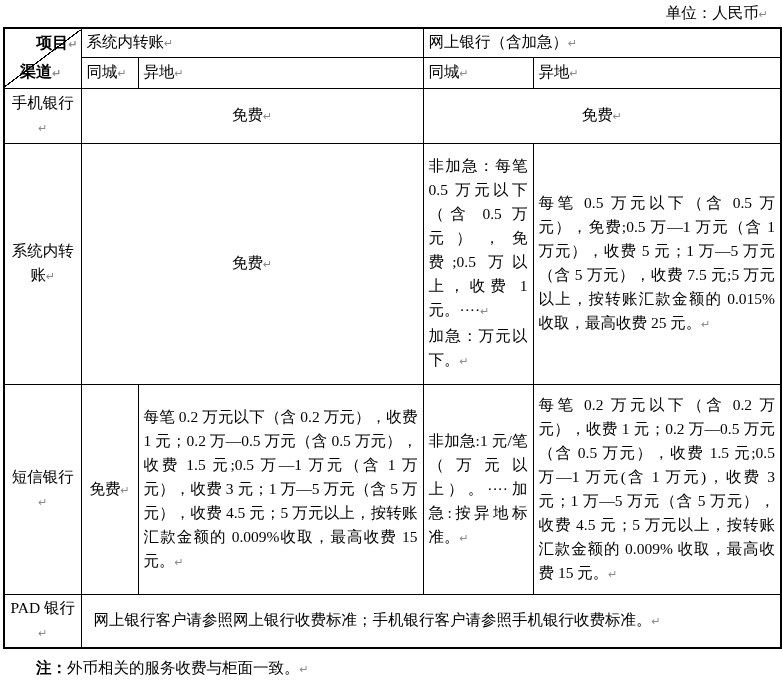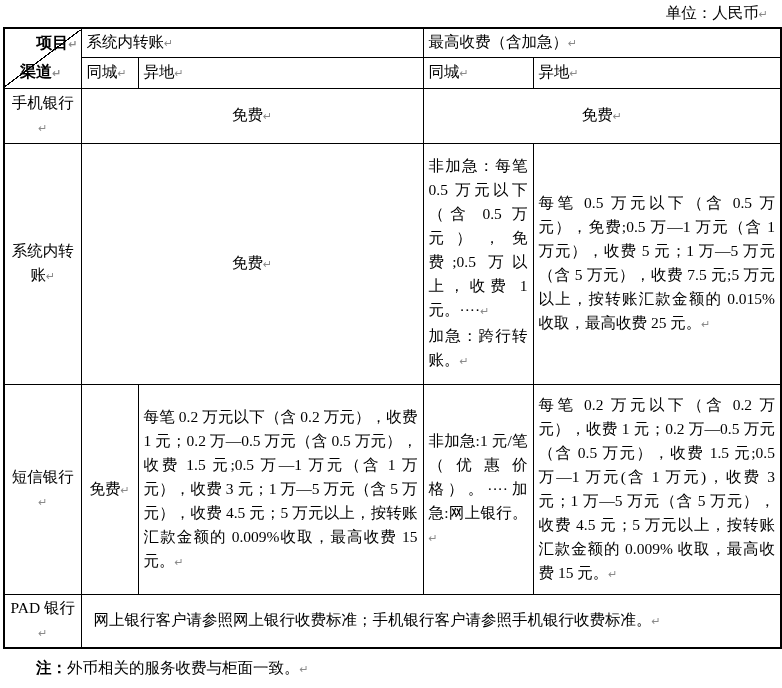--- a/index.html
+++ b/index.html
@@ -90,51 +90,51 @@
 
     <tbody>
         <tr style="height:26px">
       <td class="corner" rowspan="2">
         <div class="corner-inner">
           <span class="corner-top"><span>项目</span><span class="pm">↵</span></span>
           <span class="corner-bottom"><span>渠道</span><span class="pm">↵</span></span>
         </div>
       </td>
       <td class="hdr" colspan="2"><span>系统内转账</span><span class="pm">↵</span></td>
-      <td class="hdr" colspan="2"><span>最高收费（含加急）</span><span class="pm">↵</span></td>
+      <td class="hdr" colspan="2"><span>网上银行（含加急）</span><span class="pm">↵</span></td>
     </tr>
 
     <tr style="height:31px">
       <td class="hdr"><span>同城</span><span class="pm">↵</span></td>
       <td class="hdr"><span>异地</span><span class="pm">↵</span></td>
       <td class="hdr"><span>同城</span><span class="pm">↵</span></td>
       <td class="hdr"><span>异地</span><span class="pm">↵</span></td>
     </tr>
 
     <tr style="height:55px">
       <td class="center"><span>手机银行</span><span class="pm">↵</span></td>
       <td class="center" colspan="2"><span>免费</span><span class="pm">↵</span></td>
       <td class="center" colspan="2"><span>免费</span><span class="pm">↵</span></td>
     </tr>
 
     <tr style="height:241px">
       <td class="center"><span>系统内转账</span><span class="pm">↵</span></td>
       <td class="center" colspan="2"><span>免费</span><span class="pm">↵</span></td>
       <td class="just toptext">
         <p class="cellp"><span>非加急：每笔 0.5 万元以下（含 0.5 万元），免费;0.5 万以上，收费 1 元。····</span><span class="pm">↵</span></p>
-        <p class="cellp"><span>加急：跨行转账。</span><span class="pm">↵</span></p>
+        <p class="cellp"><span>加急：万元以下。</span><span class="pm">↵</span></p>
       </td>
       <td class="just toptext"><span>每笔 0.5 万元以下（含 0.5 万元），免费;0.5 万—1 万元（含 1 万元），收费 5 元；1 万—5 万元（含 5 万元），收费 7.5 元;5 万元以上，按转账汇款金额的 0.015%收取，最高收费 25 元。</span><span class="pm">↵</span></td>
     </tr>
 
     <tr style="height:210px">
       <td class="center"><span>短信银行</span><span class="pm">↵</span></td>
       <td class="center"><span>免费</span><span class="pm">↵</span></td>
       <td class="just toptext"><span>每笔 0.2 万元以下（含 0.2 万元），收费 1 元；0.2 万—0.5 万元（含 0.5 万元），收费 1.5 元;0.5 万—1 万元（含 1 万元），收费 3 元；1 万—5 万元（含 5 万元），收费 4.5 元；5 万元以上，按转账汇款金额的 0.009%收取，最高收费 15 元。</span><span class="pm">↵</span></td>
-      <td class="just toptext"><span>非加急:1 元/笔（优惠价格）。····加急:网上银行。</span><span class="pm">↵</span></td>
+      <td class="just toptext"><span>非加急:1 元/笔（万元以上）。····加急:按异地标准。</span><span class="pm">↵</span></td>
       <td class="just toptext"><span>每笔 0.2 万元以下（含 0.2 万元），收费 1 元；0.2 万—0.5 万元（含 0.5 万元），收费 1.5 元;0.5 万—1 万元(含 1 万元)，收费 3 元；1 万—5 万元（含 5 万元），收费 4.5 元；5 万元以上，按转账汇款金额的 0.009% 收取，最高收费 15 元。</span><span class="pm">↵</span></td>
     </tr>
 
     <tr style="height:46px">
       <td class="center"><span>PAD 银行</span><span class="pm">↵</span></td>
       <td colspan="4" style="padding-left:12px"><span>网上银行客户请参照网上银行收费标准；手机银行客户请参照手机银行收费标准。</span><span class="pm">↵</span></td>
     </tr>
   </tbody>
     </table>
 

